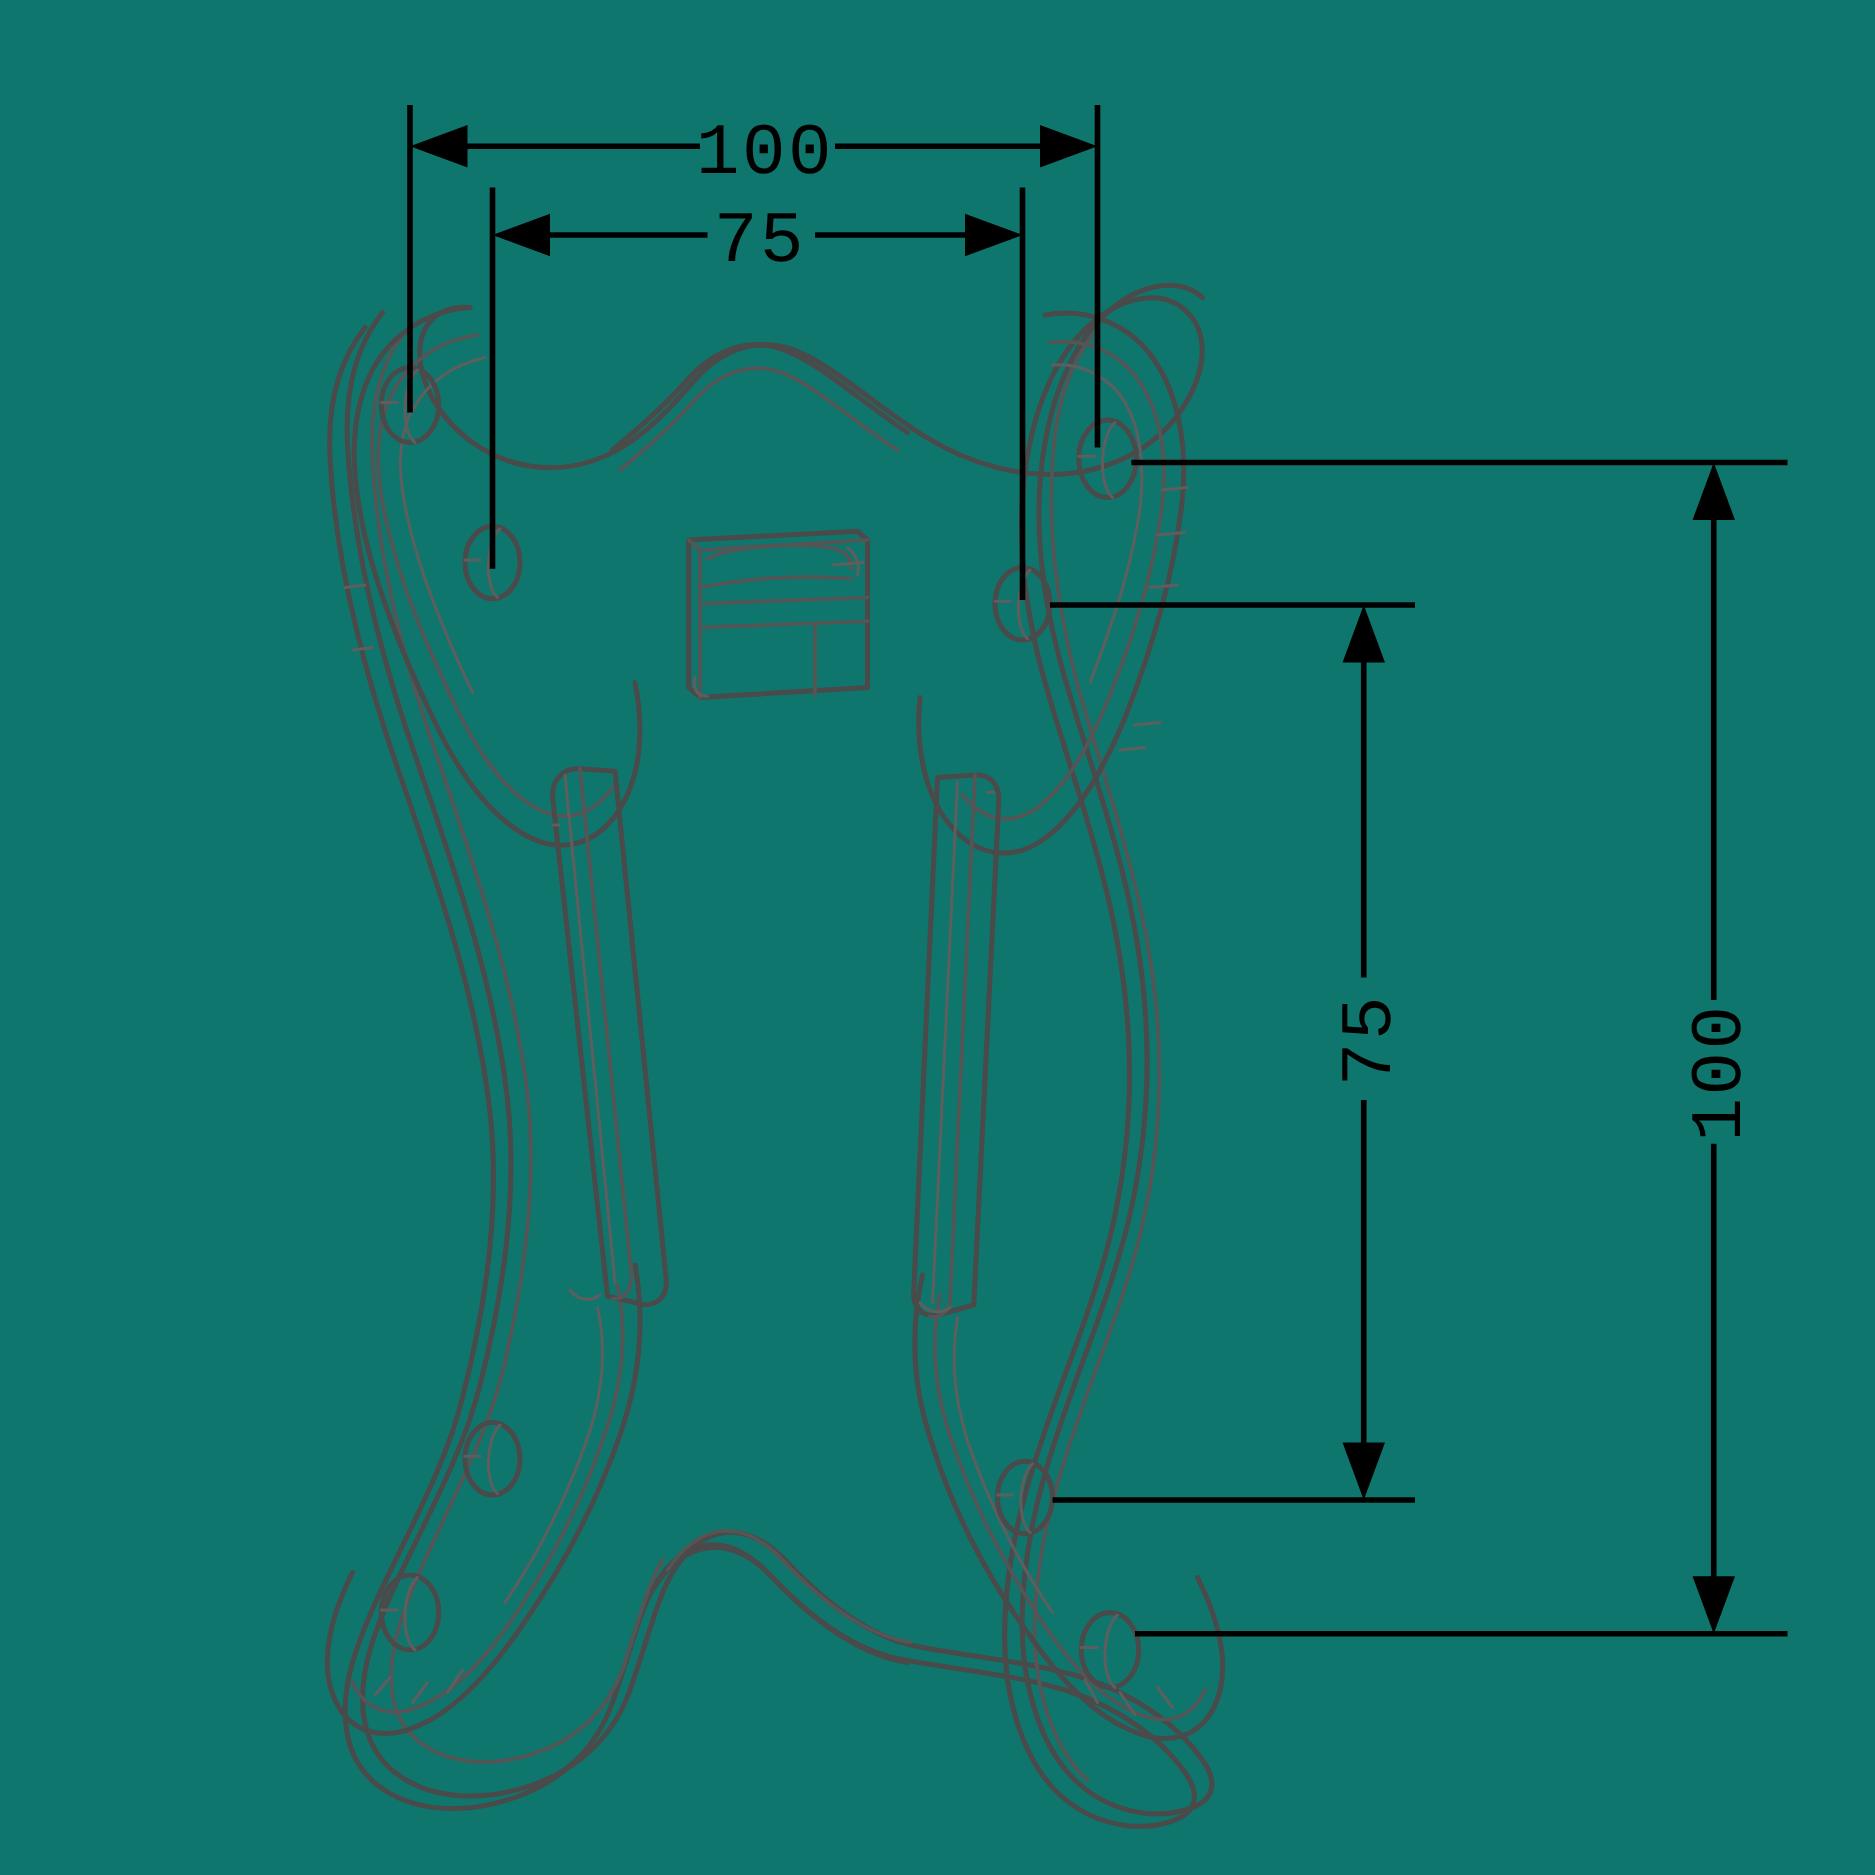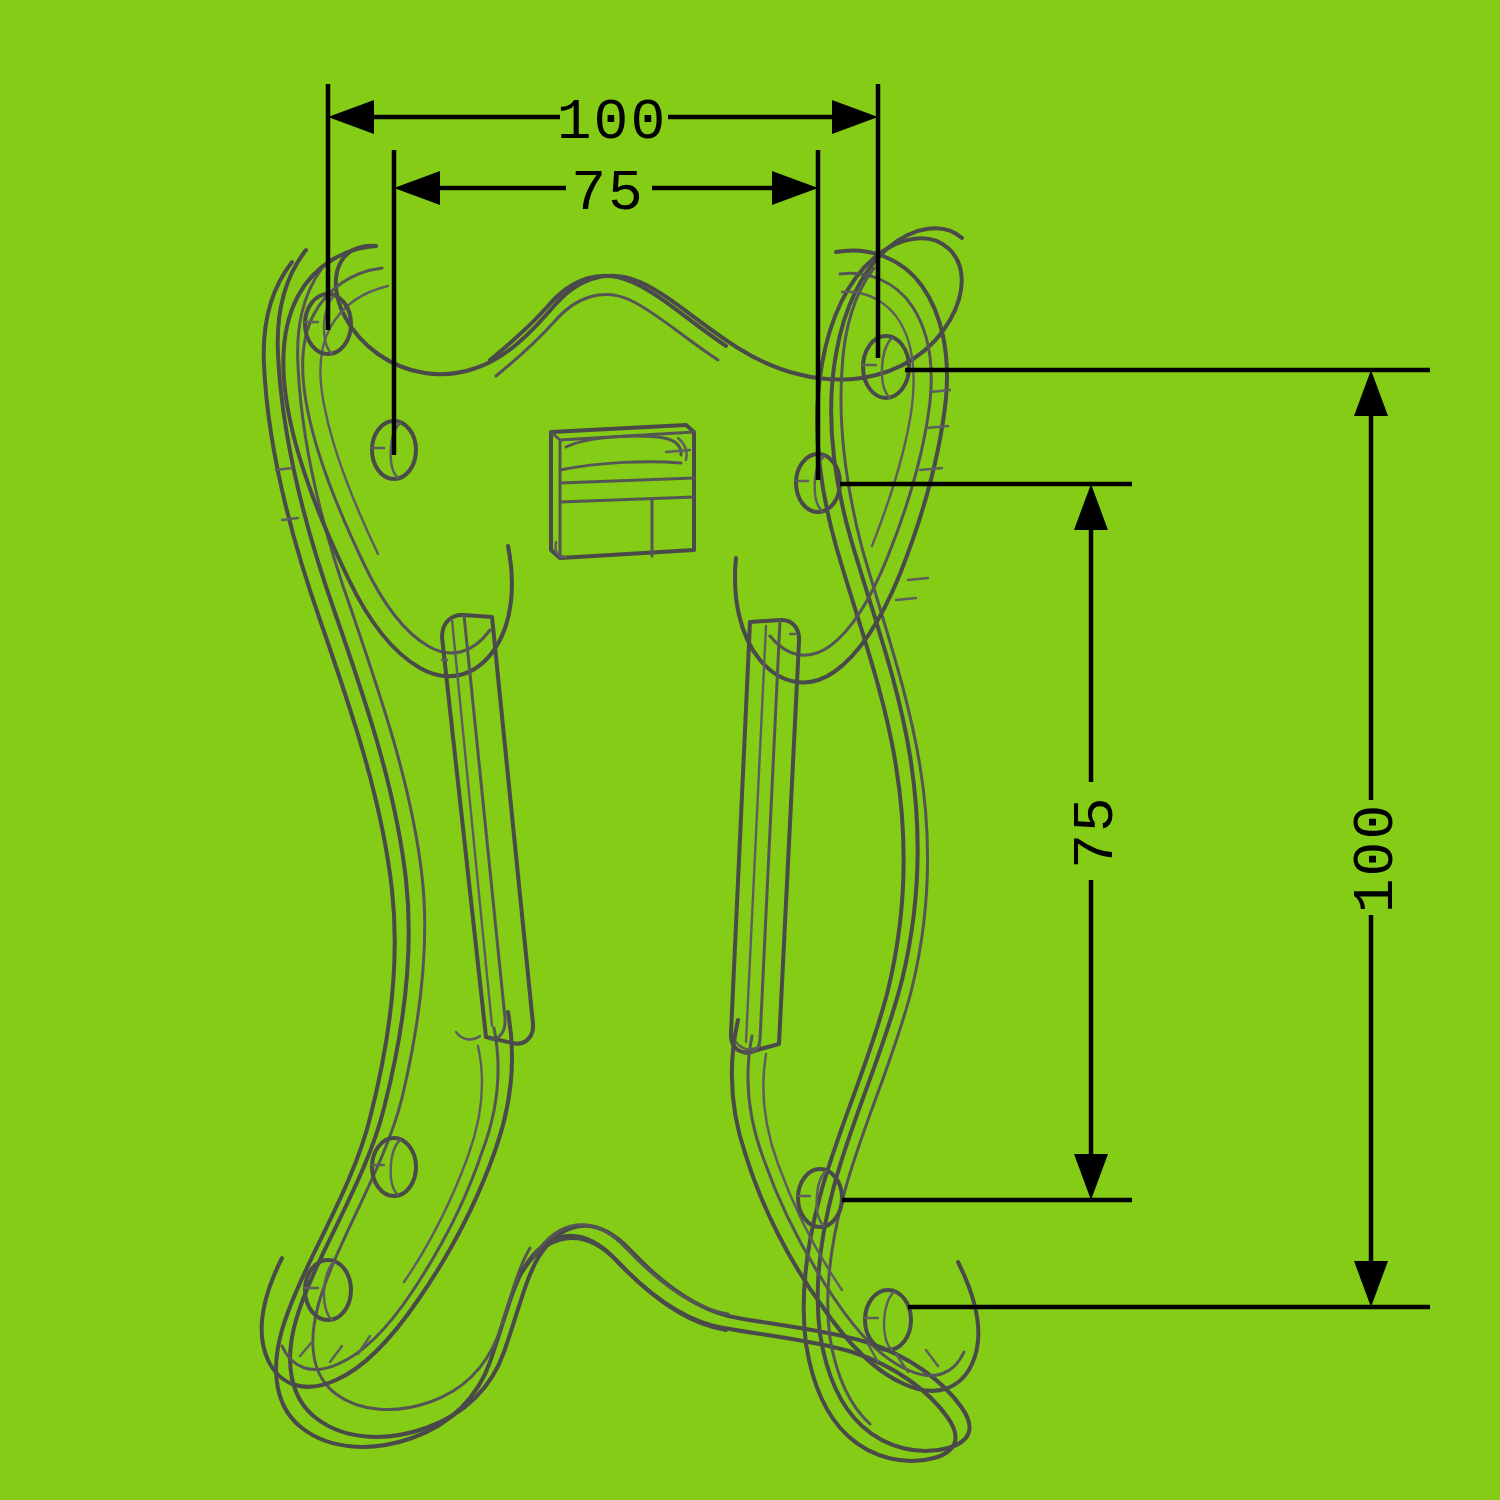--- a/index.html
+++ b/index.html
@@ -5,21 +5,21 @@
   html, body {
     margin: 0;
     padding: 0;
     background: #ffffff;
     font-family: "Liberation Sans", sans-serif;
   }
   #stage {
     position: relative;
     width: 1500px;
     height: 1500px;
-    background: #84cc16;
+    background: #0f766e;
     overflow: hidden;
   }
   #stage svg {
     display: block;
     width: 1500px;
     height: 1500px;
   }
   .dim-text {
     font-family: "Liberation Mono", "DejaVu Sans Mono", monospace;
     font-size: 58px;

